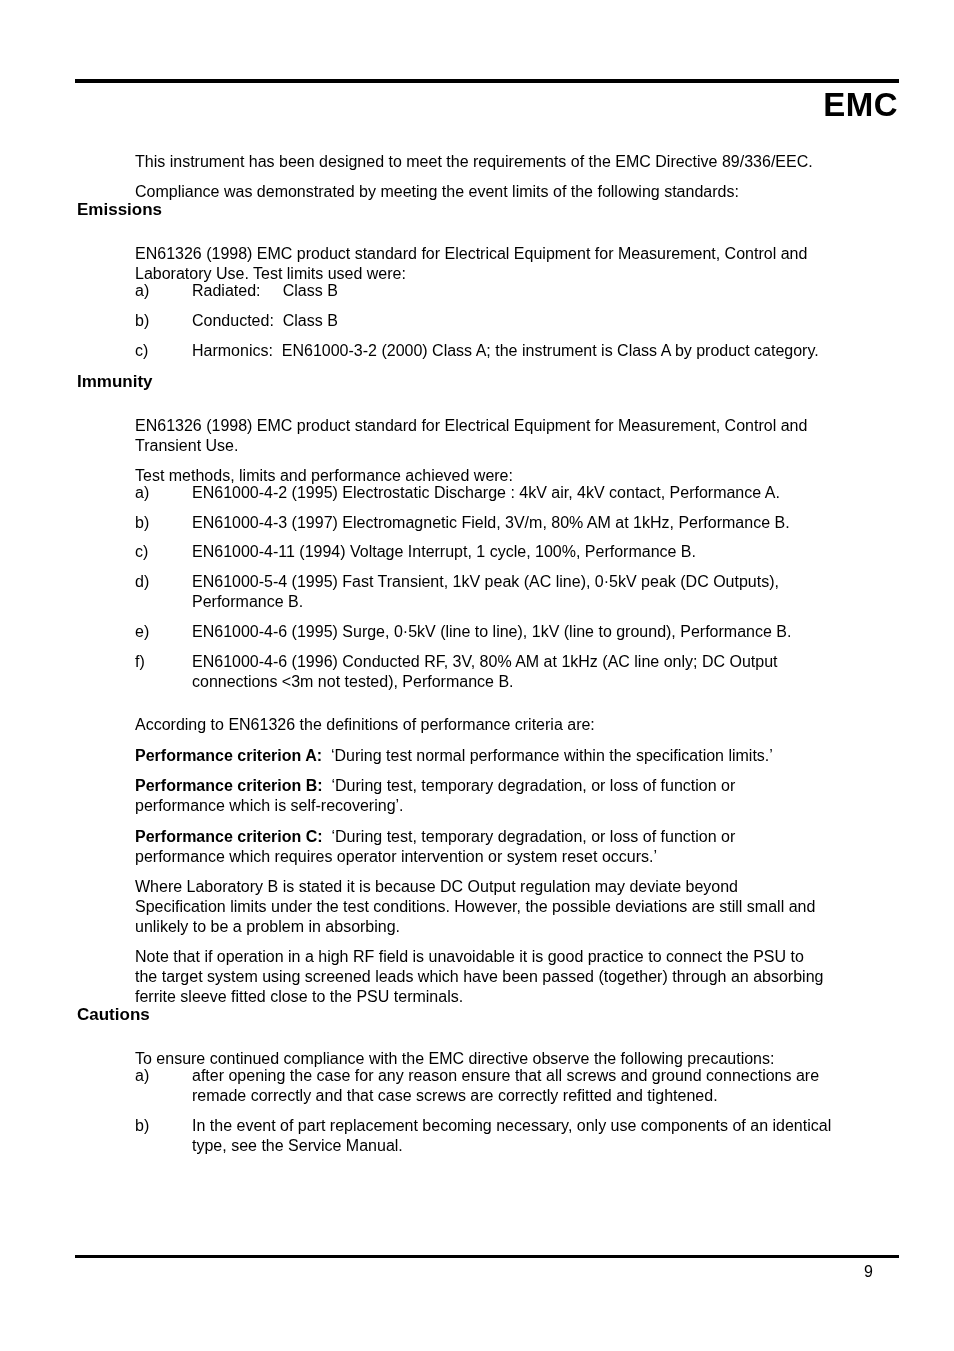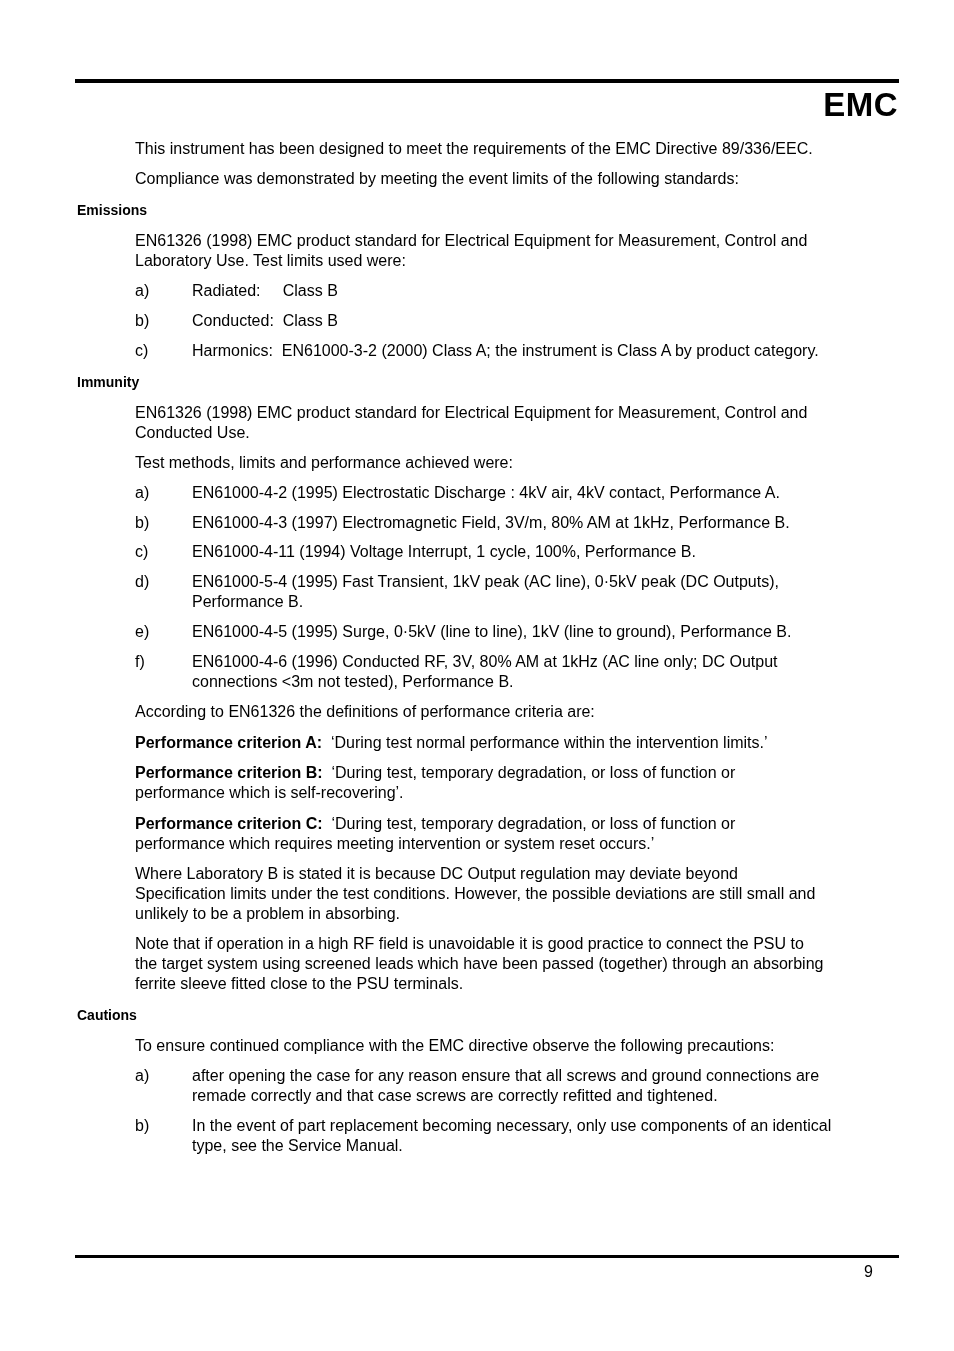--- a/index.html
+++ b/index.html
@@ -11,22 +11,22 @@
   .rule { position: absolute; left: 75px; width: 824px; height: 4px; background: #000; }
   .rule.top { top: 79px; }
   .rule.bottom { top: 1255px; height: 3px; }
   .title {
     position: absolute; right: 56px; top: 86px;
     font-family: "Liberation Sans", sans-serif; font-weight: bold;
     font-size: 33px; letter-spacing: 0.5px;
   }
   .page-num { position: absolute; left: 864px; top: 1263px; font-size: 16px; }
   .abs { position: absolute; line-height: 20px; white-space: nowrap; }
-  .p { left: 135px; }
-  .h { left: 77px; font-weight: bold; font-size: 14px; }
+  .p { left: 135px; margin-top: 13px; }
+  .h { left: 77px; font-weight: bold; font-size: 17px; }
   .lbl { left: 135px; }
   .itm { left: 192px; }
   b { font-weight: bold; }
 </style>
 </head>
 <body>
 
 <div class="rule top"></div>
 <div class="title">EMC</div>
 
@@ -38,51 +38,51 @@
 <div class="abs p" style="top:251px">Laboratory Use.  Test limits used were:</div>
 <div class="abs lbl" style="top:281px">a)</div>
 <div class="abs itm" style="top:281px;white-space:pre">Radiated:     Class B</div>
 <div class="abs lbl" style="top:311px">b)</div>
 <div class="abs itm" style="top:311px;white-space:pre">Conducted:  Class B</div>
 <div class="abs lbl" style="top:341px">c)</div>
 <div class="abs itm" style="top:341px;white-space:pre">Harmonics:  EN61000-3-2 (2000) Class A; the instrument is Class A by product category.</div>
 
 <div class="abs h" style="top:372px">Immunity</div>
 <div class="abs p" style="top:403px">EN61326 (1998) EMC product standard for Electrical Equipment for Measurement, Control and</div>
-<div class="abs p" style="top:423px">Conducted Use.</div>
+<div class="abs p" style="top:423px">Transient Use.</div>
 <div class="abs p" style="top:453px">Test methods, limits and performance achieved were:</div>
 
 <div class="abs lbl" style="top:483px">a)</div>
 <div class="abs itm" style="top:483px">EN61000-4-2 (1995) Electrostatic Discharge : 4kV air, 4kV contact, Performance A.</div>
 <div class="abs lbl" style="top:513px">b)</div>
 <div class="abs itm" style="top:513px">EN61000-4-3 (1997) Electromagnetic Field, 3V/m, 80% AM at 1kHz, Performance B.</div>
 <div class="abs lbl" style="top:542px">c)</div>
 <div class="abs itm" style="top:542px">EN61000-4-11 (1994) Voltage Interrupt, 1 cycle, 100%, Performance B.</div>
 <div class="abs lbl" style="top:572px">d)</div>
 <div class="abs itm" style="top:572px">EN61000-5-4 (1995) Fast Transient, 1kV peak (AC line), 0·5kV peak (DC Outputs),</div>
 <div class="abs itm" style="top:592px">Performance B.</div>
 <div class="abs lbl" style="top:622px">e)</div>
-<div class="abs itm" style="top:622px">EN61000-4-5 (1995) Surge, 0·5kV (line to line), 1kV (line to ground), Performance B.</div>
+<div class="abs itm" style="top:622px">EN61000-4-6 (1995) Surge, 0·5kV (line to line), 1kV (line to ground), Performance B.</div>
 <div class="abs lbl" style="top:652px">f)</div>
 <div class="abs itm" style="top:652px">EN61000-4-6 (1996) Conducted RF, 3V, 80% AM at 1kHz (AC line only; DC Output</div>
 <div class="abs itm" style="top:672px">connections &lt;3m not tested), Performance B.</div>
 
 <div class="abs p" style="top:702px">According to EN61326 the definitions of performance criteria are:</div>
 
 <div class="abs p" style="top:733px">
-  <b>Performance criterion A:</b>&nbsp;&nbsp;<span>‘During test normal performance within the intervention limits.’</span>
+  <b>Performance criterion A:</b>&nbsp;&nbsp;<span>‘During test normal performance within the specification limits.’</span>
 </div>
 <div class="abs p" style="top:763px">
   <b>Performance criterion B:</b>&nbsp;&nbsp;<span>‘During test, temporary degradation, or loss of function or</span>
 </div>
 <div class="abs p" style="top:783px">performance which is self-recovering’.</div>
 <div class="abs p" style="top:814px">
   <b>Performance criterion C:</b>&nbsp;&nbsp;<span>‘During test, temporary degradation, or loss of function or</span>
 </div>
-<div class="abs p" style="top:834px">performance which requires meeting intervention or system reset occurs.’</div>
+<div class="abs p" style="top:834px">performance which requires operator intervention or system reset occurs.’</div>
 
 <div class="abs p" style="top:864px">Where Laboratory B is stated it is because DC Output regulation may deviate beyond</div>
 <div class="abs p" style="top:884px">Specification limits under the test conditions.  However, the possible deviations are still small and</div>
 <div class="abs p" style="top:904px">unlikely to be a problem in absorbing.</div>
 
 <div class="abs p" style="top:934px">Note that if operation in a high RF field is unavoidable it is good practice to connect the PSU to</div>
 <div class="abs p" style="top:954px">the target system using screened leads which have been passed (together) through an absorbing</div>
 <div class="abs p" style="top:974px">ferrite sleeve fitted close to the PSU terminals.</div>
 
 <div class="abs h" style="top:1005px">Cautions</div>

